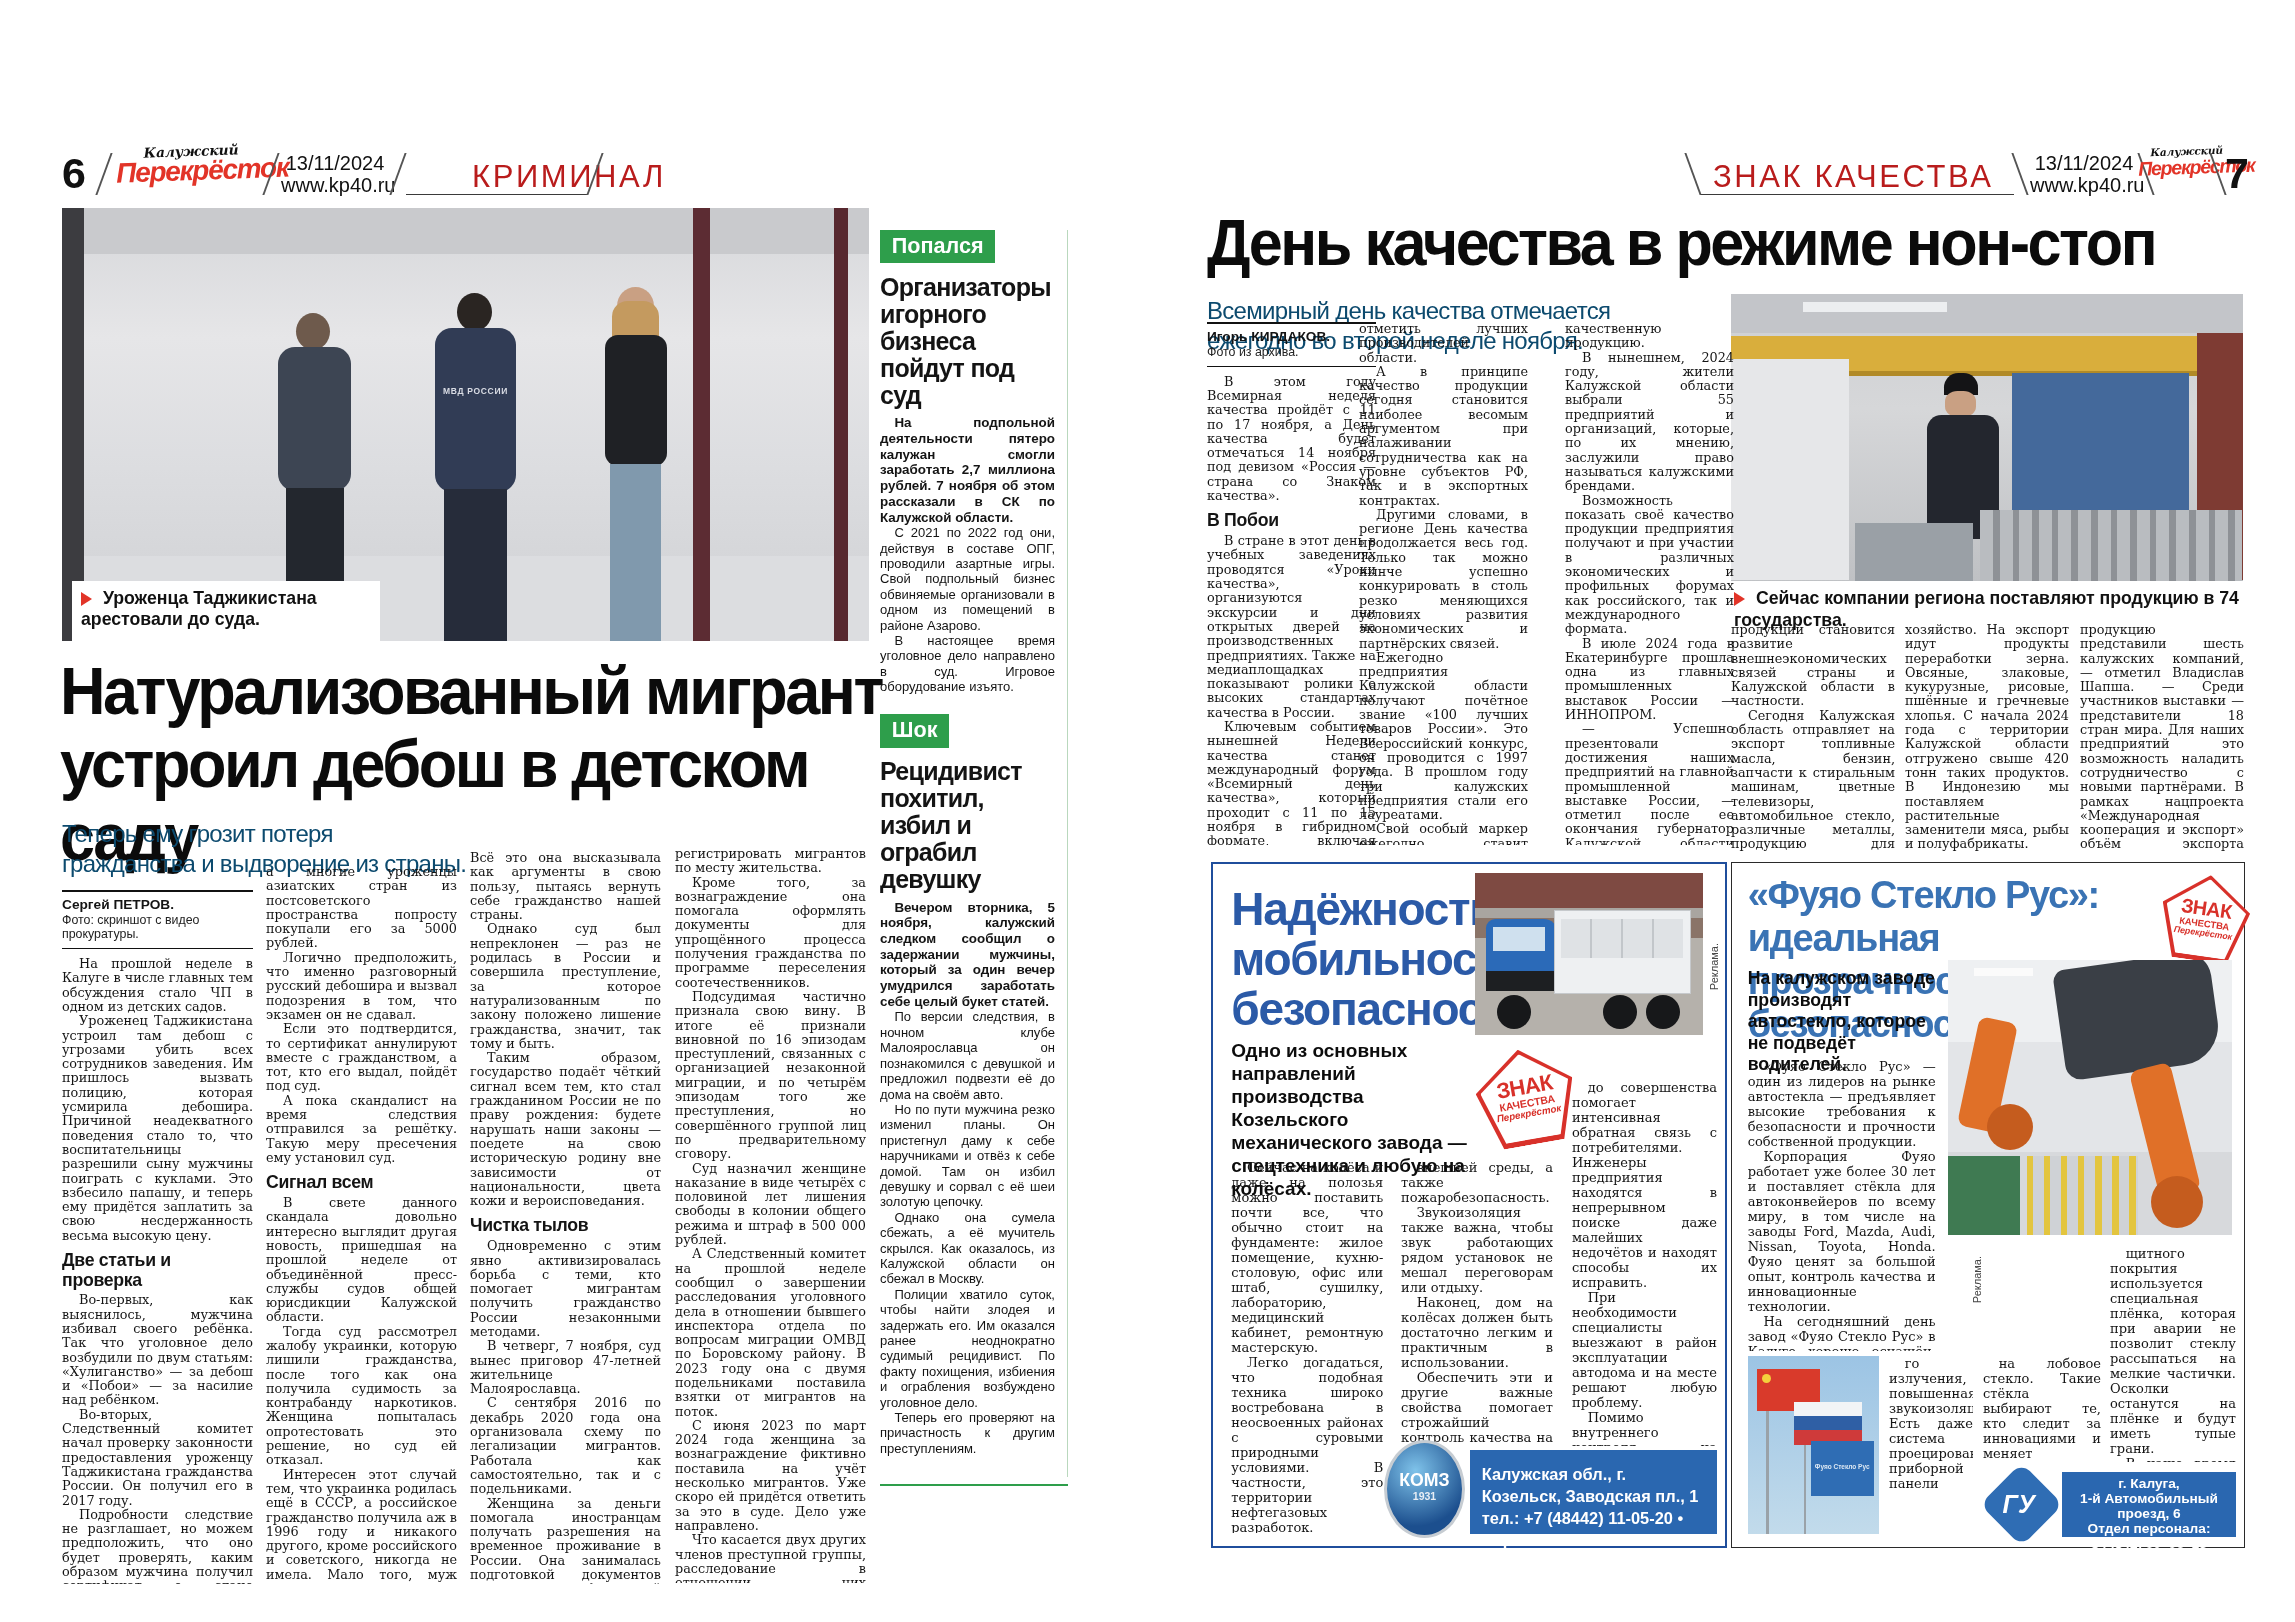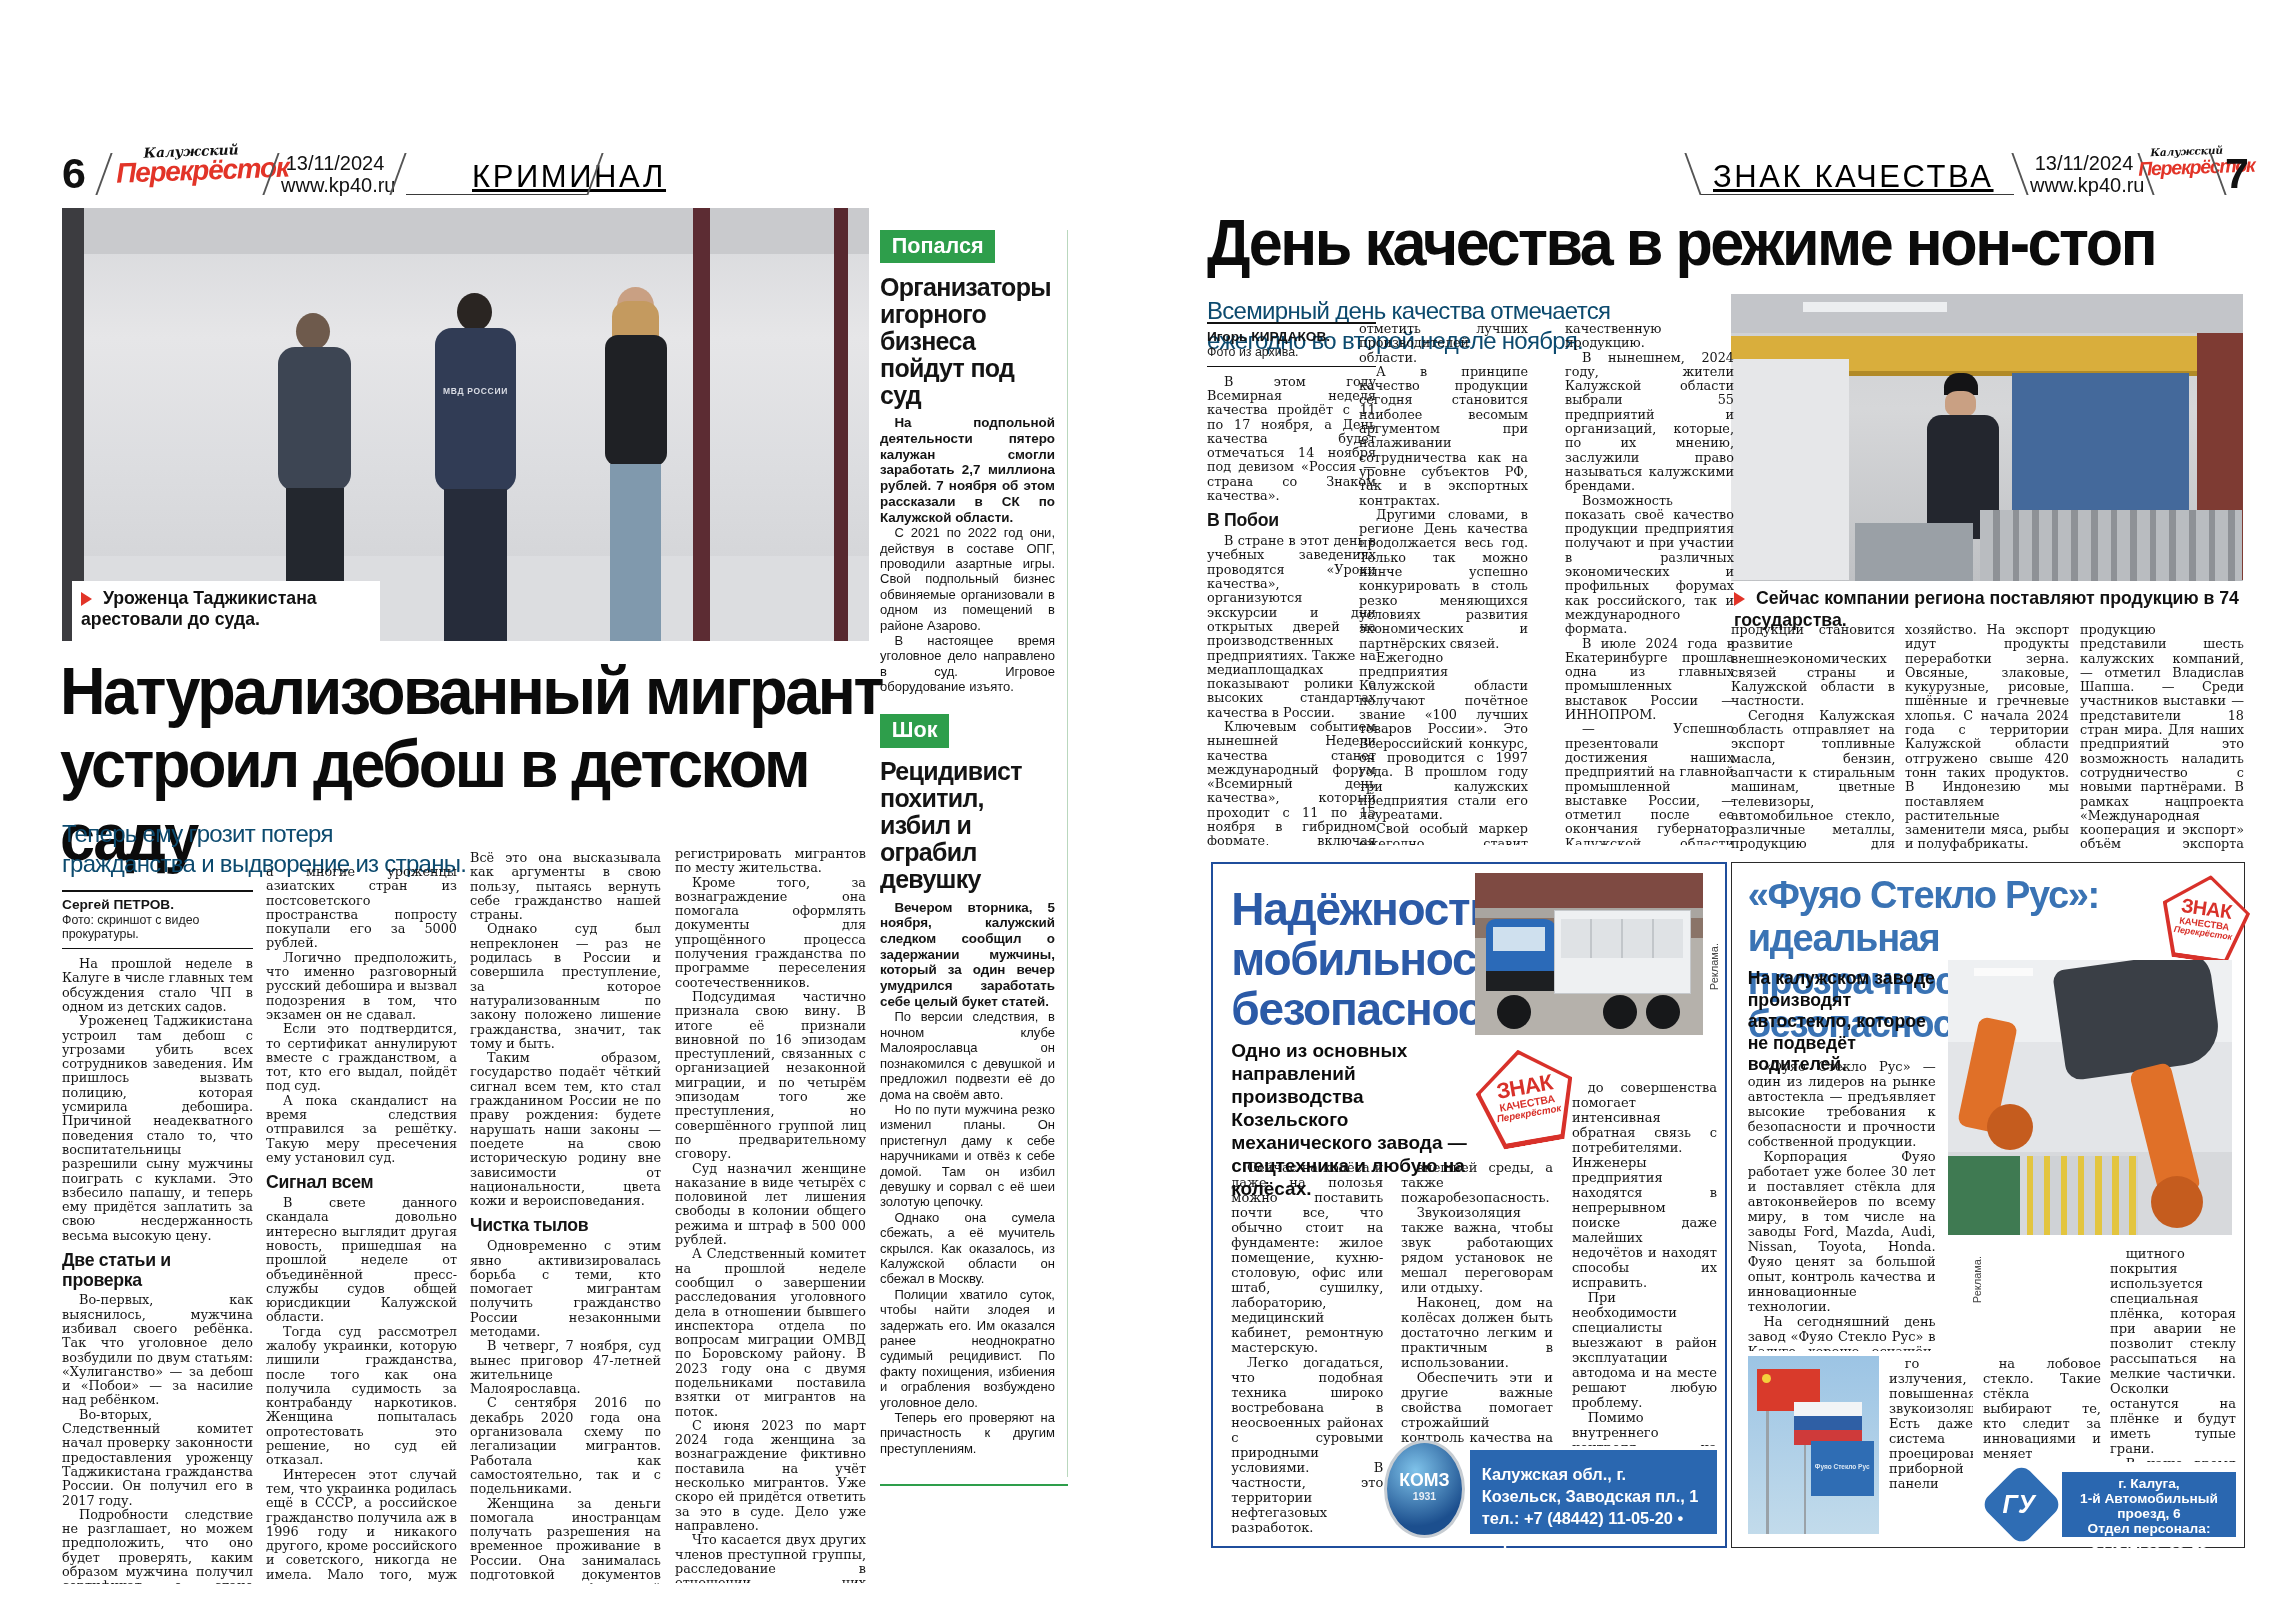--- a/index.html
+++ b/index.html
@@ -5,21 +5,21 @@
   html,body{margin:0;padding:0;background:#777;}
   #canvas{position:relative;width:2295px;height:1623px;background:#ffffff;overflow:hidden;
           font-family:"DejaVu Serif",serif;color:#141414;}
   
   .hnum{position:absolute;font:bold 43px/43px "Liberation Sans",sans-serif;color:#111;}
   .sl{position:absolute;width:2px;height:42px;background:#555;transform:skewX(-20deg);}
   .kplogo{position:absolute;width:151px;text-align:center;transform:rotate(-2deg);}
   .kplogo .scr{font:bold italic 13.7px/13px "DejaVu Serif",serif;color:#111;}
   .kplogo .big{font:bold italic 28px/26px "Liberation Sans",sans-serif;color:#e23428;letter-spacing:-1.3px;}
   .hdate{position:absolute;font:20px/22px "Liberation Sans",sans-serif;color:#111;text-align:center;}
-  .hsec{position:absolute;font:31px/31px "Liberation Sans",sans-serif;color:#000000;letter-spacing:2.6px;text-decoration:underline;}
+  .hsec{position:absolute;font:31px/31px "Liberation Sans",sans-serif;color:#b91c1c;letter-spacing:2.6px;}
   .hrule{position:absolute;height:1.3px;background:#3a3a3a;}
   
   .bp{font:12.8px/14.3px "DejaVu Serif",serif;text-indent:17px;text-align:justify;}
   .first{text-indent:0;}
   .bh{font:bold 17.7px/19.6px "Liberation Sans",sans-serif;letter-spacing:-0.3px;margin:7.9px 0 3.3px;}
   .blead{font:bold 13.4px/15.7px "Liberation Sans",sans-serif;text-indent:14.4px;text-align:justify;}
   .sans .bp{font:13px/15.4px "Liberation Sans",sans-serif;text-indent:14.4px;}
   .col{position:absolute;overflow:hidden;}
   
   .bybox{border-top:2px solid #111;border-bottom:1.3px solid #111;padding:5.2px 0 6.5px;margin-bottom:7.9px;}

